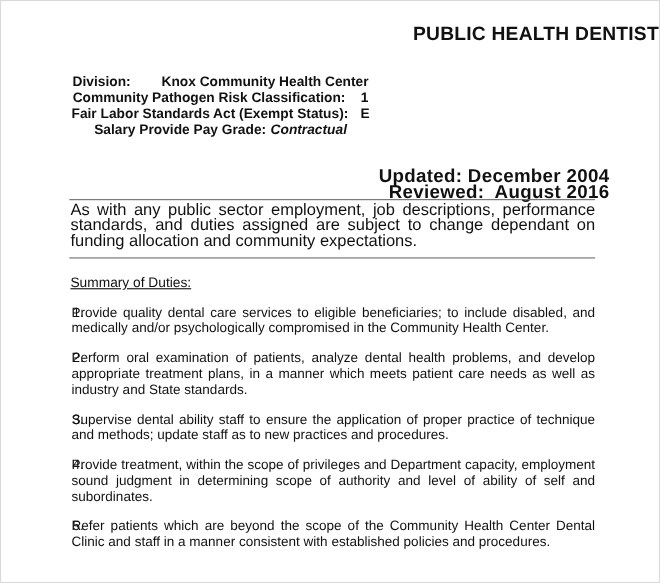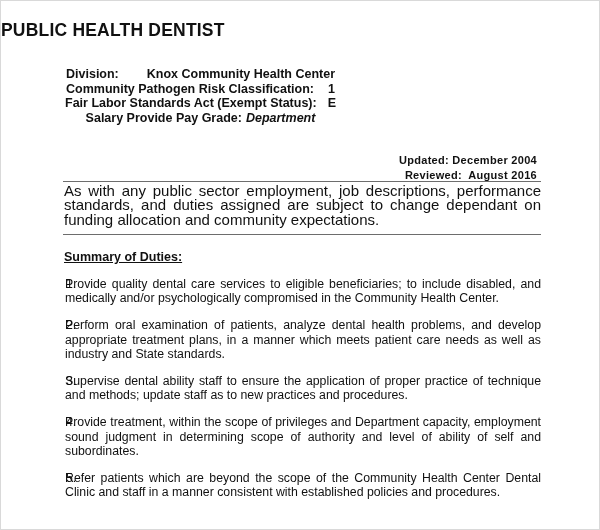--- a/index.html
+++ b/index.html
@@ -10,63 +10,63 @@
     color: #111;
   }
   .page {
     position: relative;
     width: 598px; height: 528px;
     border: 1px solid #d9d9d9;
     background: #fff;
   }
   .title {
     position: absolute; left: 0; right: 0; top: 19px;
-    text-align: left;
+    text-align: right;
     font-weight: bold; font-size: 17.5px; letter-spacing: 0.2px;
   }
   .meta { position: absolute; left: 64px; top: 66px; text-align: center; }
   .meta-row {
     font-weight: bold; font-size: 12.5px; line-height: 14.5px;
     white-space: pre;
   }
   .meta-row .val { font-weight: bold; }
   .meta-row .ital { font-style: italic; }
   .dates {
-    position: absolute; right: 62px; top: 152px;
-    text-align: right; font-weight: bold; font-size: 11px; line-height: 14.5px;
+    position: absolute; right: 45px; top: 152px;
+    text-align: right; font-weight: bold; font-size: 17px; line-height: 14.5px;
     letter-spacing: 0.3px;
   }
   .rule {
     position: absolute; left: 62px; width: 478px; height: 0;
     border-top: 1px solid #6d6d6d;
   }
   .intro {
     position: absolute; left: 63px; top: 183px; width: 477px;
     font-size: 15px; line-height: 14.3px; text-align: justify;
   }
   .summary-head {
     position: absolute; left: 63px; top: 249px;
-    font-weight: bold; font-size: 12.5px; text-decoration: underline;
+    font-weight: normal; font-size: 12.5px; text-decoration: underline;
   }
   .duties { position: absolute; left: 63px; top: 276px; width: 477px; }
   .duty { position: relative; font-size: 12.3px; line-height: 14.2px; margin-bottom: 13px; }
   .duty .num { position: absolute; left: 2px; top: 0; }
   .duty .txt { margin-left: 1px; text-align: justify; display: block; }
 </style>
 </head>
 <body>
 
 <div class="page">
   <div class="title">PUBLIC HEALTH DENTIST</div>
 
   <div class="meta">
     <div class="meta-row"><span>Division:</span><span style="display:inline-block;width:28px"></span><span class="val">Knox Community Health Center</span></div>
     <div class="meta-row"><span>Community Pathogen Risk Classification:</span><span style="display:inline-block;width:14px"></span><span class="val">1</span></div>
     <div class="meta-row"><span>Fair Labor Standards Act (Exempt Status):</span><span style="display:inline-block;width:11px"></span><span class="val">E</span></div>
-    <div class="meta-row"><span>Salary Provide Pay Grade:</span><span style="display:inline-block;width:4px"></span><span class="ital">Department</span></div>
+    <div class="meta-row"><span>Salary Provide Pay Grade:</span><span style="display:inline-block;width:4px"></span><span class="ital">Contractual</span></div>
   </div>
 
   <div class="dates">
     <div>Updated: December 2004</div>
     <div style="white-space:pre">Reviewed:  August 2016</div>
   </div>
 
   <div class="rule" style="top:180px"></div>
 
   <div class="intro">As with any public sector employment, job descriptions, performance standards, and duties assigned are subject to change dependant on funding allocation and community expectations.</div>

